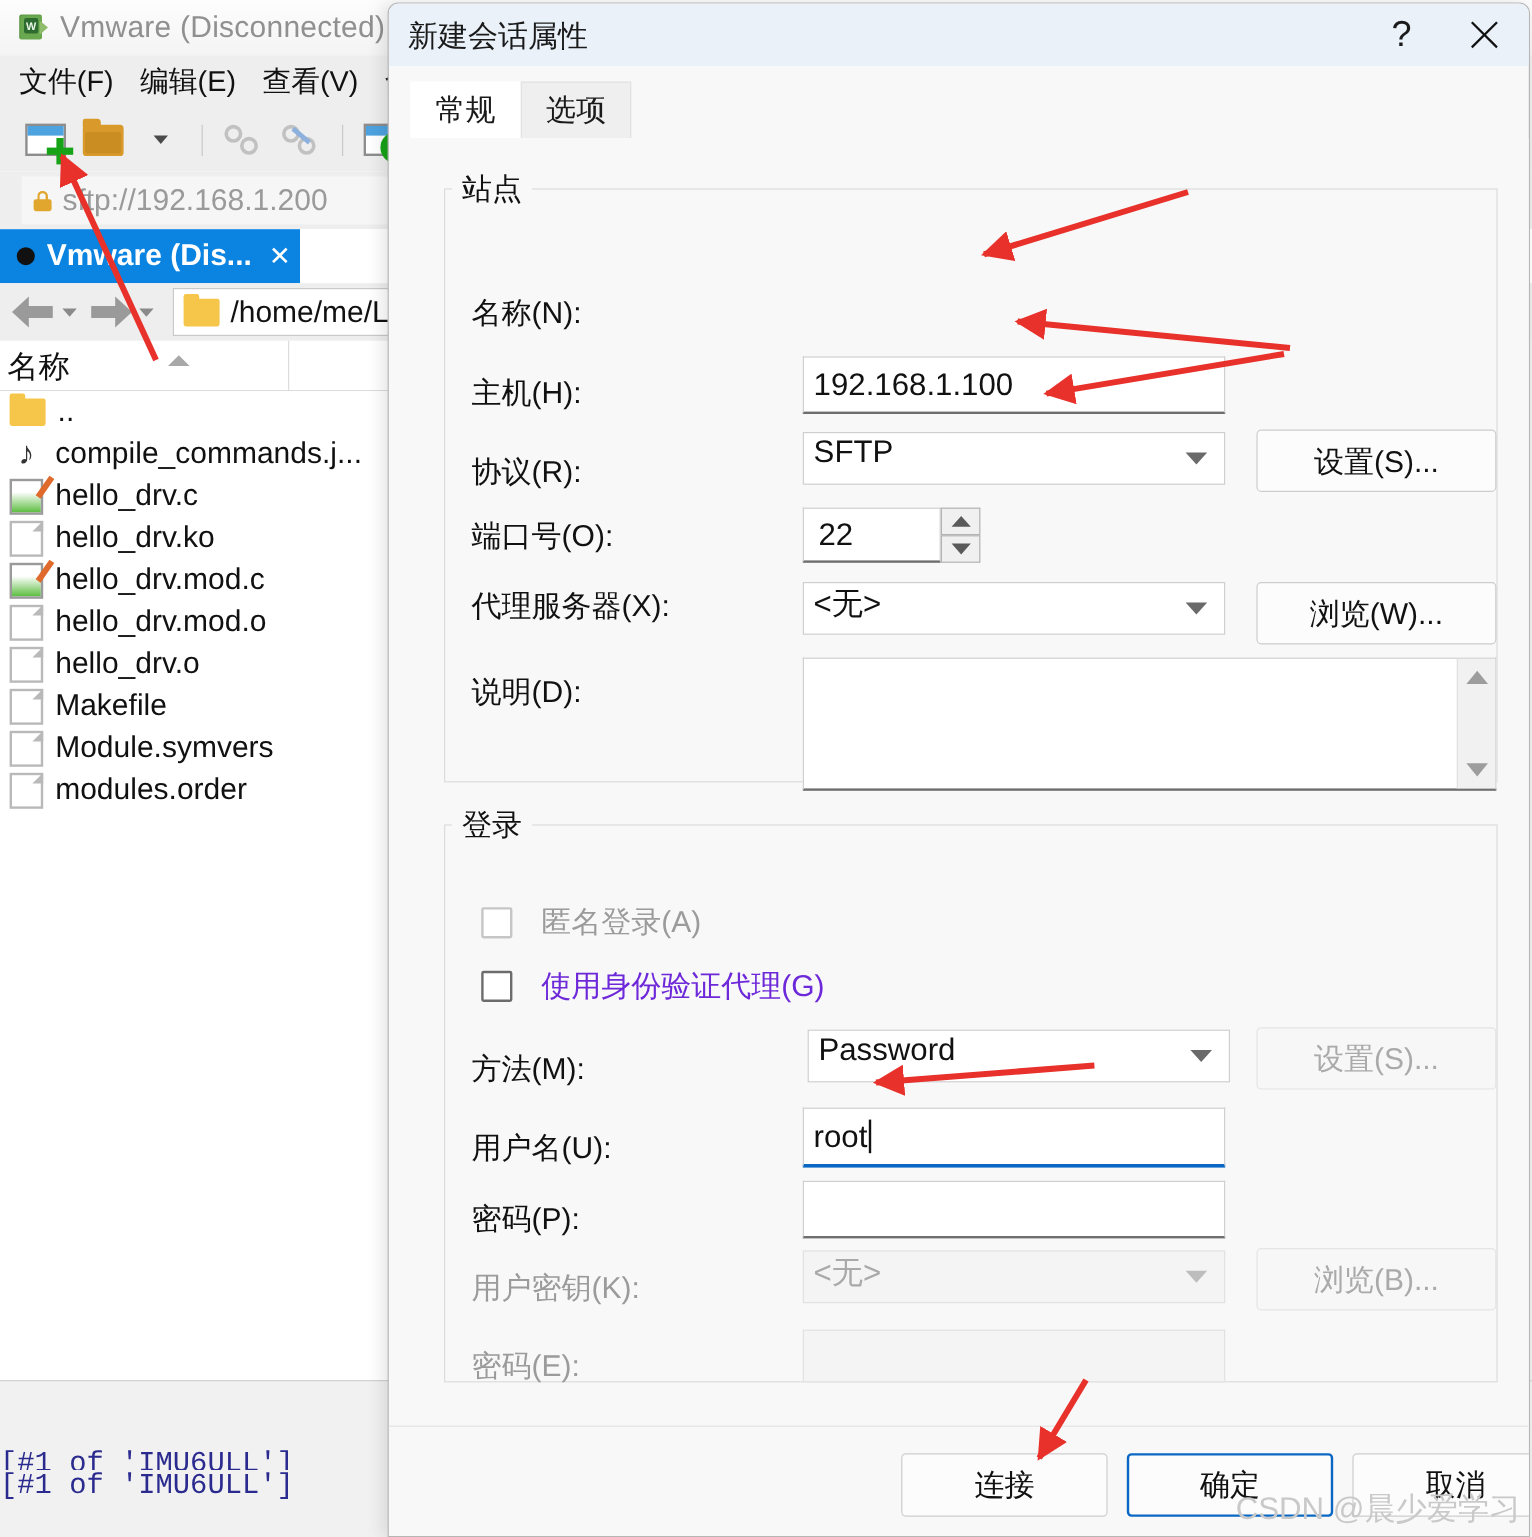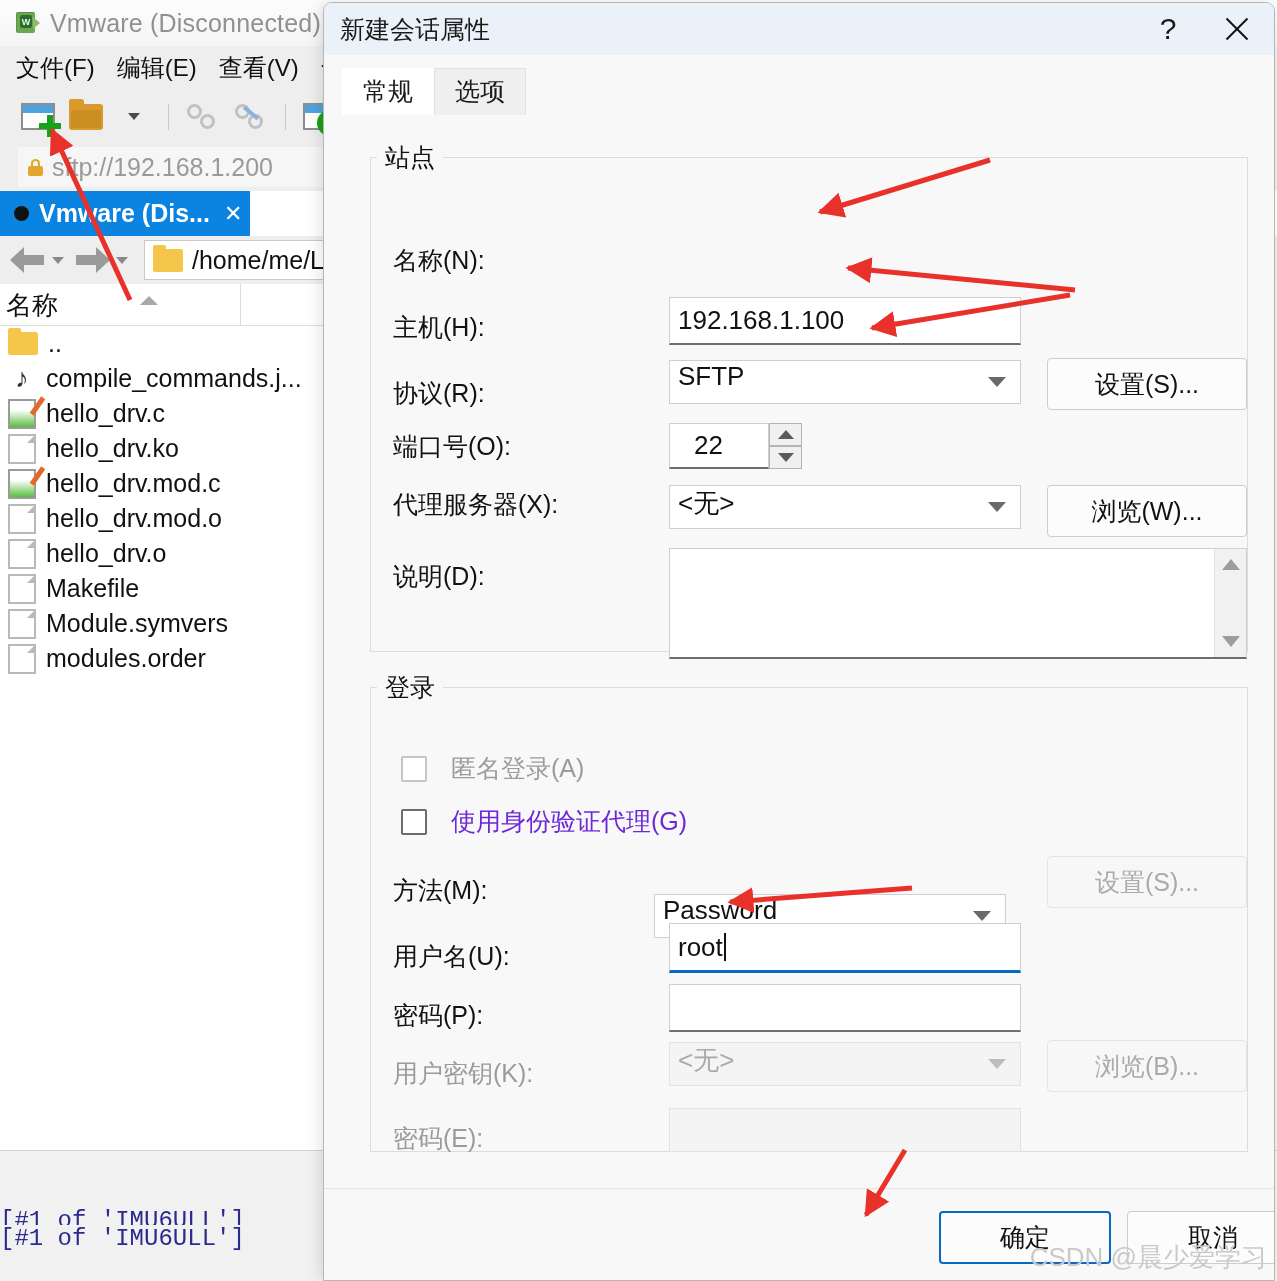--- a/index.html
+++ b/index.html
@@ -168,22 +168,22 @@
   .combo .chev { position:absolute; right:14px; top:50%; margin-top:-5px; width:0;height:0;
     border-left:9px solid transparent; border-right:9px solid transparent; border-top:10px solid #6a6a6a;}
   .combo.disabled .chev { border-top-color:#bdbdbd; }
 
   .btn { background:#fcfcfc; border:1px solid #cdcdcd; border-radius:4px; font-size:25px; color:#111;
     display:flex; align-items:center; justify-content:center; }
   .btn.disabled { color:#aaaaaa; border-color:#e4e4e4; background:#f7f7f7;}
   .btn.default { border:2px solid #0a68c4; }
 
   .spin { position:absolute; display:flex; }
-  .spin .val { width:100px; height:46px; background:#fff; border:1px solid #cfcfcf;
-    border-bottom:2px solid #6e6e6e; font-size:26px; color:#111; display:flex; align-items:center; padding-left:24px;}
+  .spin .val { width:115px; height:46px; background:#fff; border:1px solid #cfcfcf;
+    border-bottom:2px solid #6e6e6e; font-size:26px; color:#111; display:flex; align-items:center; padding-left:12px;}
   .spin .btns { width:33px; height:46px; display:flex; flex-direction:column;}
   .spin .sb { flex:1; background:#f0f0f0; border:1px solid #b3b3b3;
      display:flex; align-items:center; justify-content:center;}
   .tri-up{width:0;height:0;border-left:8px solid transparent;border-right:8px solid transparent;border-bottom:9px solid #5a5a5a;}
   .tri-dn{width:0;height:0;border-left:8px solid transparent;border-right:8px solid transparent;border-top:9px solid #5a5a5a;}
 
   .memo { position:absolute; background:#fff; border:1px solid #cfcfcf; border-bottom:2px solid #6e6e6e; display:flex;}
   .memo .pad { flex:1; }
   .memo .sbar { width:32px; background:#f1f1f1; border-left:1px solid #e2e2e2;
      display:flex; flex-direction:column; justify-content:space-between; align-items:center; padding:10px 0;}
@@ -454,21 +454,21 @@
         </div>
 
         <div class="chk-row" style="left:30px;top:101px;">
           <span class="chkbox"></span>
           <span class="chk-label">使用身份验证代理(G)</span>
         </div>
 
         <div class="row" style="left:22px; top:170px;">
           <span class="lbl">方法(M):</span>
         </div>
-        <div class="combo" style="position:absolute;left:283px;top:154px;width:352px;height:44px;margin-top:36px;">
+        <div class="combo" style="position:absolute;left:302px;top:154px;width:352px;height:44px;">
           <span>Password</span>
           <span class="chev"></span>
         </div>
         <div class="btn disabled" style="position:absolute;left:676px;top:152px;width:200px;height:52px;">设置(S)...</div>
 
         <div class="row" style="left:22px; top:236px;">
           <span class="lbl">用户名(U):</span>
         </div>
         <div class="tfield focused" style="position:absolute;left:298px;top:219px;width:352px;height:50px;">
           <span>root</span>
@@ -494,20 +494,21 @@
         <div class="row" style="left:22px; top:418px;">
           <span class="lbl dim">密码(E):</span>
         </div>
         <div class="combo disabled" style="position:absolute;left:298px;top:404px;width:352px;height:44px;">
           <span></span>
         </div>
       </fieldset>
     </div>
 
     <div class="dlg-footer">
+      <div class="btn foot-btn" style="left:427px;width:172px;">连接</div>
       <div class="btn foot-btn default" style="left:615px;width:172px;">确定</div>
       <div class="btn foot-btn" style="left:803px;width:172px;">取消</div>
     </div>
   </div>
 
   <svg class="annot" viewBox="0 0 1277 1281">
     <defs>
       <marker id="ah" viewBox="0 0 10 10" refX="9" refY="5" markerWidth="5.2" markerHeight="5.2" orient="auto-start-reverse">
         <path d="M 0 0 L 10 5 L 0 10 z" fill="#e8312a"></path>
       </marker>

